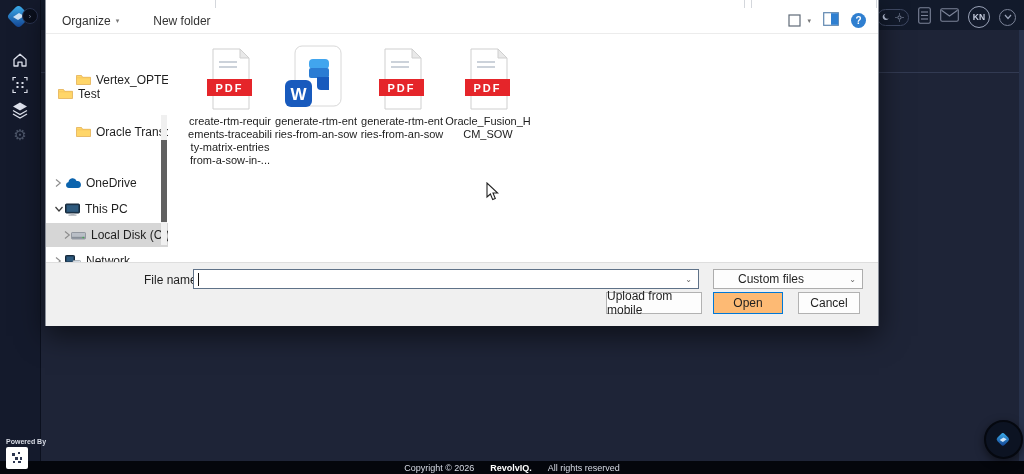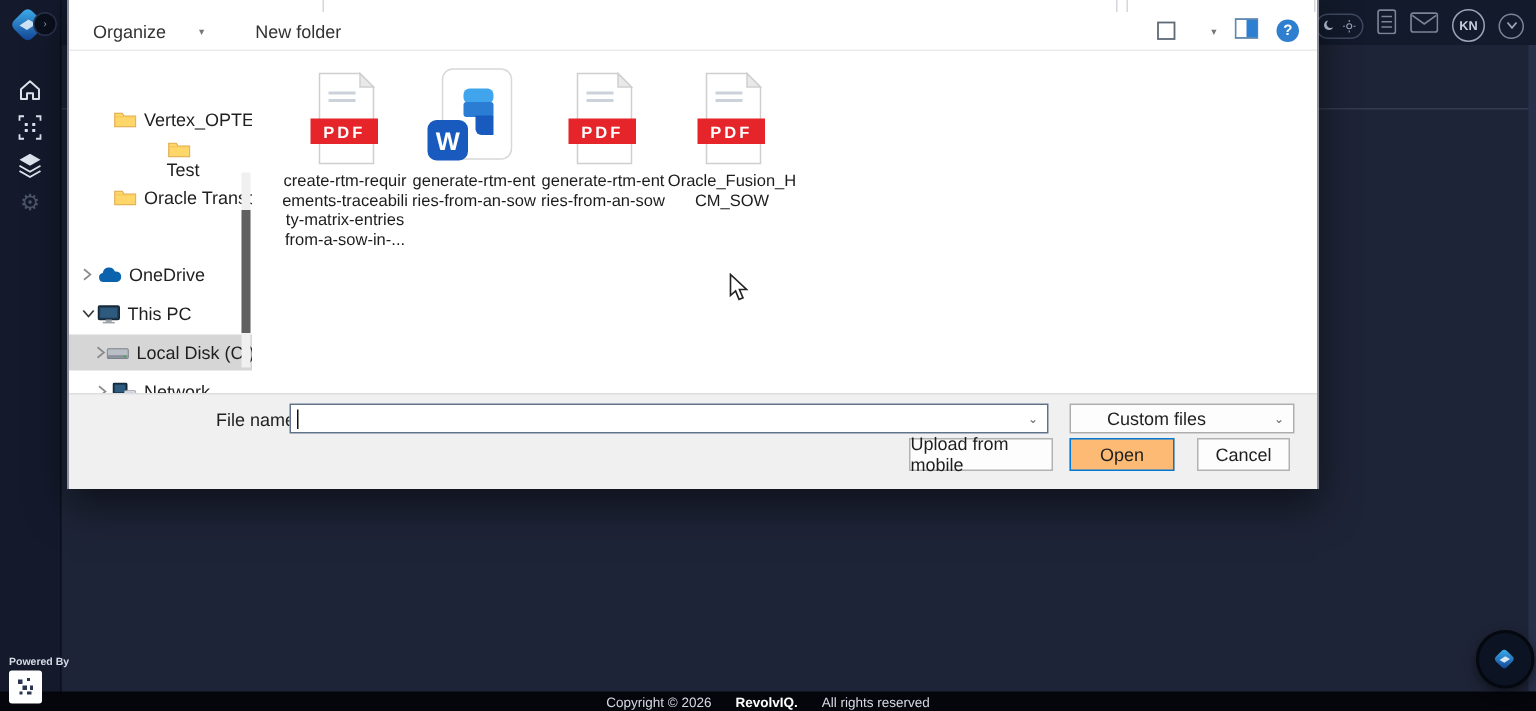--- a/index.html
+++ b/index.html
@@ -26,21 +26,21 @@
   .chevcirc{width:15px;height:15px;border-radius:50%;border:1px solid #7c8499;display:flex;align-items:center;justify-content:center;}
 
   
   .dialog{position:absolute;left:45px;top:0;width:832px;height:325px;background:#fff;
           border:1px solid #8a8f99;border-top:none;box-shadow:0 10px 26px rgba(0,0,0,.55);z-index:5;}
   .addrstub{position:absolute;top:0;height:8px;background:#fff;border:1px solid #d4d7dc;border-top:none;}
   .stub-addr{left:169px;width:528px;}
   .stub-search{left:705px;width:124px;}
   .toolbar{position:absolute;left:0;top:8px;width:832px;height:25px;background:#fff;border-bottom:1px solid #ececec;
            display:flex;align-items:center;font-size:12px;color:#333;}
-  .tb-item{display:flex;align-items:center;gap:22px;cursor:pointer;}
+  .tb-item{display:flex;align-items:center;gap:5px;cursor:pointer;}
   .tb-organize{margin-left:16px;}
   .tb-newfolder{margin-left:34px;}
   .tb-caret{font-size:7px;color:#777;}
   .tb-right{margin-left:auto;display:flex;align-items:center;gap:12px;margin-right:12px;}
   .helpbtn{width:15px;height:15px;border-radius:50%;background:#2f7fd0;color:#fff;font-size:10px;font-weight:bold;
            display:flex;align-items:center;justify-content:center;}
 
   
   .tree{position:absolute;left:0;top:33px;width:122px;height:229px;overflow:hidden;}
   .trow{position:absolute;left:0;width:122px;height:24px;display:flex;align-items:center;
@@ -206,21 +206,21 @@
     <div class="tree" id="tree">
         <div class="trow" style="top: 35px; padding-left: 30px;">
           <span class="ticon">
             <svg width="15" height="12" viewBox="0 0 15 12">
               <path d="M0.5 1.5 h5 l1.2 1.8 h7.8 v7.2 h-14 z" fill="#ffd669" stroke="#dfa847" stroke-width="0.7"></path>
               <path d="M0.5 3.8 h14" stroke="#f3c35a" stroke-width="0.7"></path>
             </svg>
           </span>
           <span class="tlabel">Vertex_OPTE_Fla:</span>
         </div>
-        <div class="trow" style="top: 61px; padding-left: 30px; flex-direction: column;">
+        <div class="trow" style="top: 49px; padding-left: 12px;">
           <span class="ticon">
             <svg width="15" height="12" viewBox="0 0 15 12">
               <path d="M0.5 1.5 h5 l1.2 1.8 h7.8 v7.2 h-14 z" fill="#ffd669" stroke="#dfa847" stroke-width="0.7"></path>
               <path d="M0.5 3.8 h14" stroke="#f3c35a" stroke-width="0.7"></path>
             </svg>
           </span>
           <span class="tlabel">Test</span>
         </div>
         <div class="trow" style="top: 87px; padding-left: 30px;">
           <span class="ticon">
@@ -268,21 +268,21 @@
           </span>
           <span class="ticon">
             <svg width="15" height="11" viewBox="0 0 15 11">
               <rect x="0.5" y="2.5" width="14" height="6.5" rx="0.8" fill="#b9bec6" stroke="#7d838c" stroke-width="0.7"></rect>
               <rect x="1" y="6.8" width="13" height="1.8" fill="#888f98"></rect>
               <circle cx="12.2" cy="7.6" r="0.8" fill="#3fae49"></circle>
             </svg>
           </span>
           <span class="tlabel">Local Disk (C:)</span>
         </div>
-        <div class="trow" style="top: 216px; padding-left: 18px;">
+        <div class="trow" style="top: 216px; padding-left: 8px;">
           <span class="chev">
             <svg width="8" height="10" viewBox="0 0 8 10">
               <polyline points="2,1.5 6.3,5 2,8.5" fill="none" stroke="#8b8b8b" stroke-width="1.1"></polyline>
             </svg>
           </span>
           <span class="ticon">
             <svg width="16" height="12" viewBox="0 0 16 12">
               <rect x="0.5" y="0.5" width="9" height="7" rx="0.8" fill="#1e3a52" stroke="#16293a"></rect>
               <rect x="1.6" y="1.6" width="6.8" height="4.8" fill="#2e5a7e"></rect>
               <rect x="8" y="5.5" width="7.5" height="5.5" rx="0.8" fill="#e8ebef" stroke="#9aa0a8" stroke-width="0.7"></rect>

